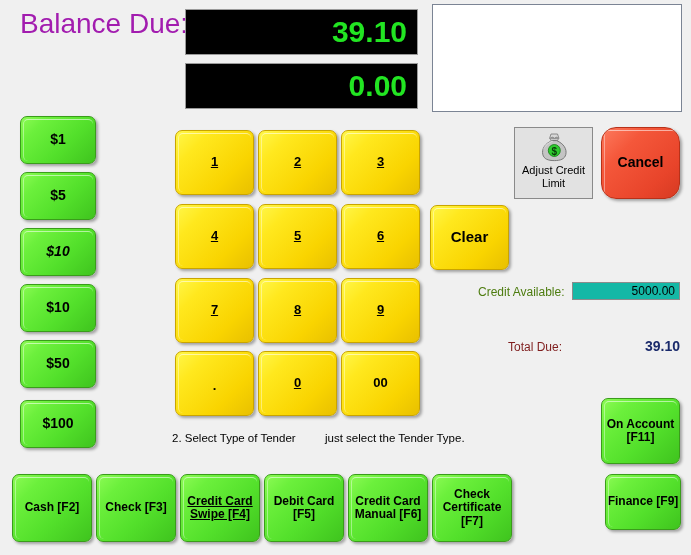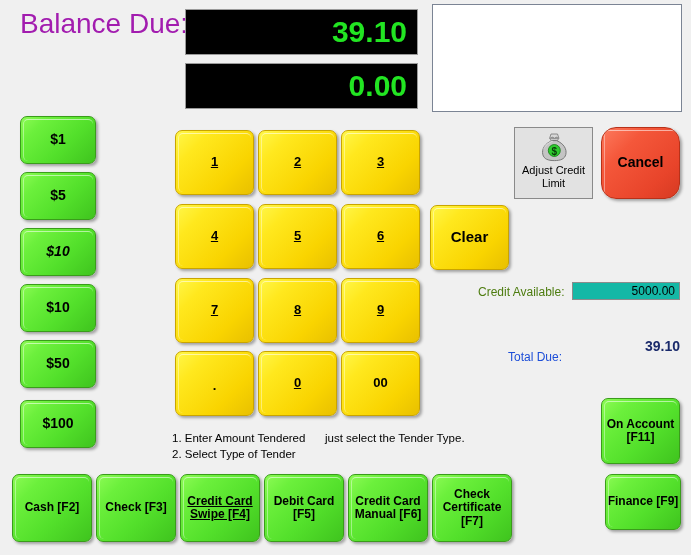--- a/index.html
+++ b/index.html
@@ -208,22 +208,21 @@
     text-align: right;
     padding-right: 4px;
     line-height: 16px;
     color: #000;
   }
   #total-due-label {
     position: absolute;
     left: 508px;
     top: 340px;
     font-size: 12px;
-    color: #1d4ed8;
-    margin-top: 10px;
+    color: #7f1d1d;
   }
   #total-due-value {
     position: absolute;
     left: 630px;
     top: 338px;
     width: 50px;
     text-align: right;
     font-size: 14px;
     font-weight: bold;
     color: #1a2a6b;
@@ -271,21 +270,20 @@
   <span id="adjust-credit-label">Adjust Credit Limit</span>
 </div>
 
 <div id="credit-available-label">Credit Available:</div>
 <div id="credit-available-value">5000.00</div>
 
 <div id="total-due-label">Total Due:</div>
 <div id="total-due-value">39.10</div>
 
 <div class="instructions" id="instructions-left">
-  <div>1. Enter Amount Tendered</div>
   <div>2. Select Type of Tender</div>
 </div>
 <div class="instructions" id="instructions-right">
   <div>just select the Tender Type.</div>
 </div>
 
 <div class="btn btn-green" id="btn-on-account">On Account [F11]</div>
 <div class="btn btn-green" id="btn-finance">Finance [F9]</div>
 
 <div id="tender-row"></div>

